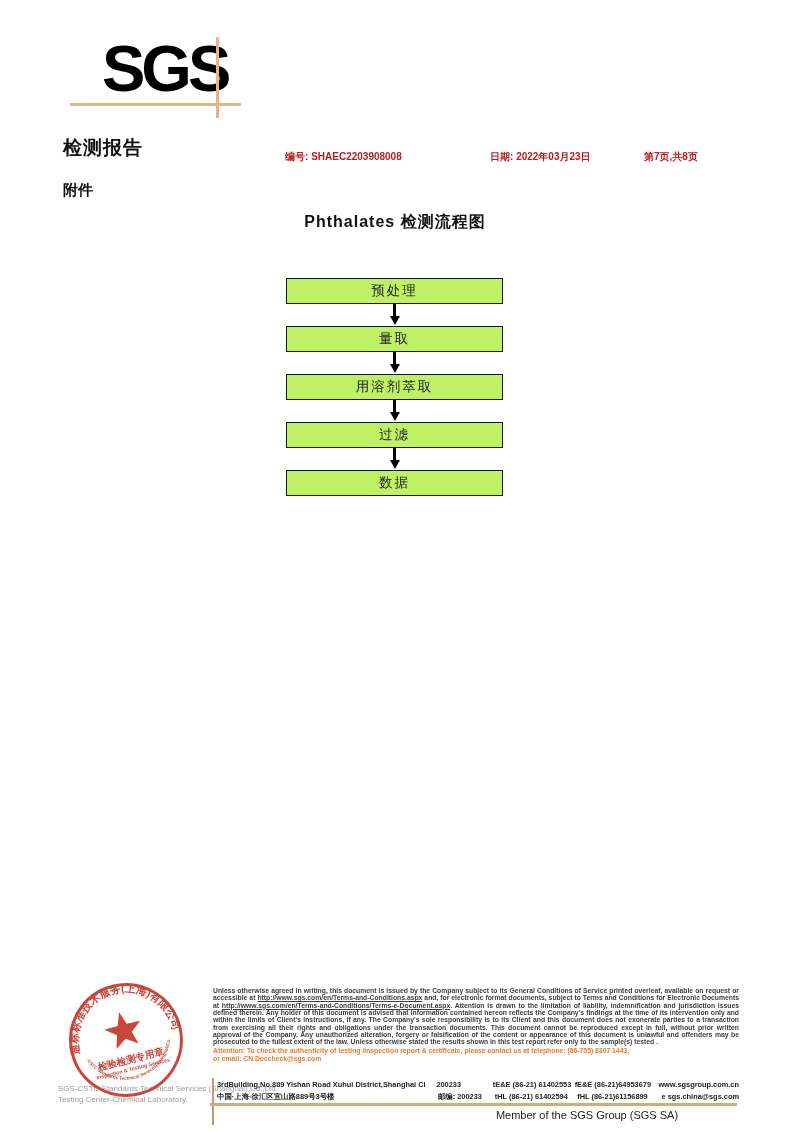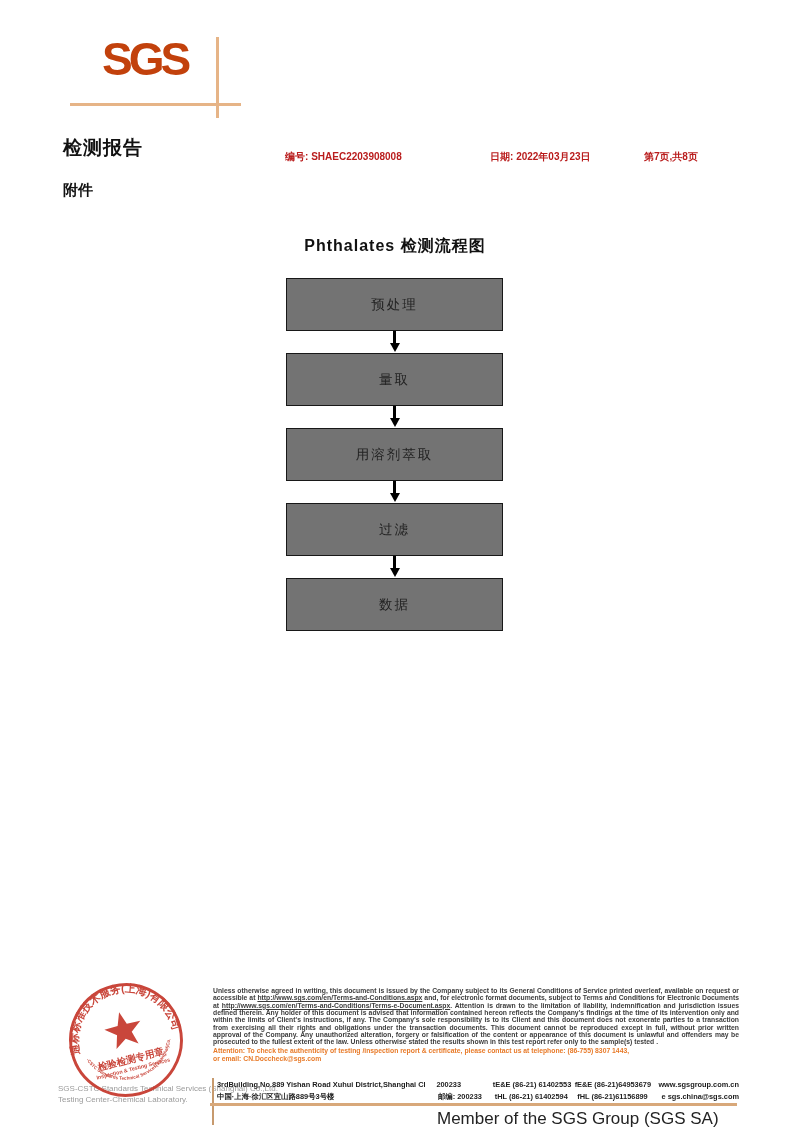--- a/index.html
+++ b/index.html
@@ -1,35 +1,35 @@
 <!DOCTYPE html>
 <html><head>
 <meta charset="utf-8">
 <style>
   html,body{margin:0;padding:0;background:#fff;}
   body{width:800px;height:1131px;position:relative;font-family:"Liberation Sans","DejaVu Sans",sans-serif;color:#111;}
   .page{position:absolute;inset:0;overflow:hidden;background:#ffffff;}
 
   
-  .logo-text{position:absolute;left:102px;top:36px;font-size:46px;line-height:1;font-weight:bold;color:#c2410c;letter-spacing:-4px;}
+  .logo-text{position:absolute;left:102px;top:36px;font-size:65px;line-height:1;font-weight:bold;color:#000000;letter-spacing:-4px;}
   .logo-hline{position:absolute;left:70px;top:103px;width:171px;height:3px;background:#e6b487;}
   .logo-vline{position:absolute;left:216px;top:37px;width:3px;height:81px;background:#e6b487;}
 
   
   .report-title{position:absolute;left:63px;top:135px;font-size:19px;font-weight:bold;letter-spacing:1px;}
   .h-item{position:absolute;top:150px;font-size:10px;font-weight:bold;color:#b91c1c;}
   .h-no{left:285px;}
   .h-date{left:490px;}
   .h-page{left:644px;}
   .attachment{position:absolute;left:63px;top:181px;font-size:15px;font-weight:bold;}
 
   
-  .fc-title{position:absolute;left:0;top:212px;width:790px;text-align:center;font-size:16px;font-weight:bold;letter-spacing:1px;margin-top:24px;}
+  .fc-title{position:absolute;left:0;top:212px;width:790px;text-align:center;font-size:16px;font-weight:bold;letter-spacing:1px;}
   .flowchart{position:absolute;left:286px;top:278px;width:217px;}
-  .fc-box{box-sizing:border-box;height:53px;border:1.5px solid #181818;background:#737373;display:flex;align-items:center;justify-content:center;font-size:13.5px;letter-spacing:2px;color:#232323;}
+  .fc-box{box-sizing:border-box;height:26px;border:1.5px solid #181818;background:#bef264;display:flex;align-items:center;justify-content:center;font-size:13.5px;letter-spacing:2px;color:#232323;}
   .fc-arrow{height:22px;display:flex;flex-direction:column;align-items:center;justify-content:flex-start;}
   .fc-arrow .stem{width:2.5px;height:12px;background:#000;}
   .fc-arrow .head{width:0;height:0;border-left:5.5px solid transparent;border-right:5.5px solid transparent;border-top:9px solid #000;}
   .fc-step:last-child .fc-arrow{display:none;}
 
   
   .company-gray{position:absolute;left:58px;top:1083px;font-size:8px;line-height:11px;color:#9b9b9b;white-space:nowrap;z-index:1;}
   .stamp{position:absolute;left:66px;top:980px;width:120px;height:120px;transform:rotate(-14deg);opacity:.92;z-index:2;}
   .stamp text{font-family:"Liberation Sans","DejaVu Sans",sans-serif;}
 
@@ -44,21 +44,21 @@
   .addr-block{position:absolute;left:217px;top:1079px;width:522px;z-index:3;}
   .addr-row{display:flex;align-items:baseline;font-size:7.4px;line-height:12px;font-weight:bold;color:#1c1c1c;white-space:nowrap;}
   .addr-row .addr{width:214px;overflow:hidden;}
   .addr-row .post{width:58px;margin-left:11px;}
   .addr-row .tel{width:84px;}
   .addr-row .fax{width:86px;}
   .addr-row .site{flex:1;}
 
   .footer-vline{position:absolute;left:212px;top:1078px;width:2px;height:47px;background:#c79a6e;z-index:2;}
   .footer-hline{position:absolute;left:210px;top:1103px;width:527px;height:2.5px;background:#d8a87a;z-index:2;}
-  .member{position:absolute;left:437px;top:1109px;width:300px;text-align:left;font-size:17px;color:#232323;}
+  .member{position:absolute;left:437px;top:1109px;width:300px;text-align:center;font-size:11px;color:#232323;}
 </style>
 </head>
 <body>
 
 <div class="page">
 
   <div class="logo-text">SGS</div>
   <div class="logo-hline"></div>
   <div class="logo-vline"></div>
 

